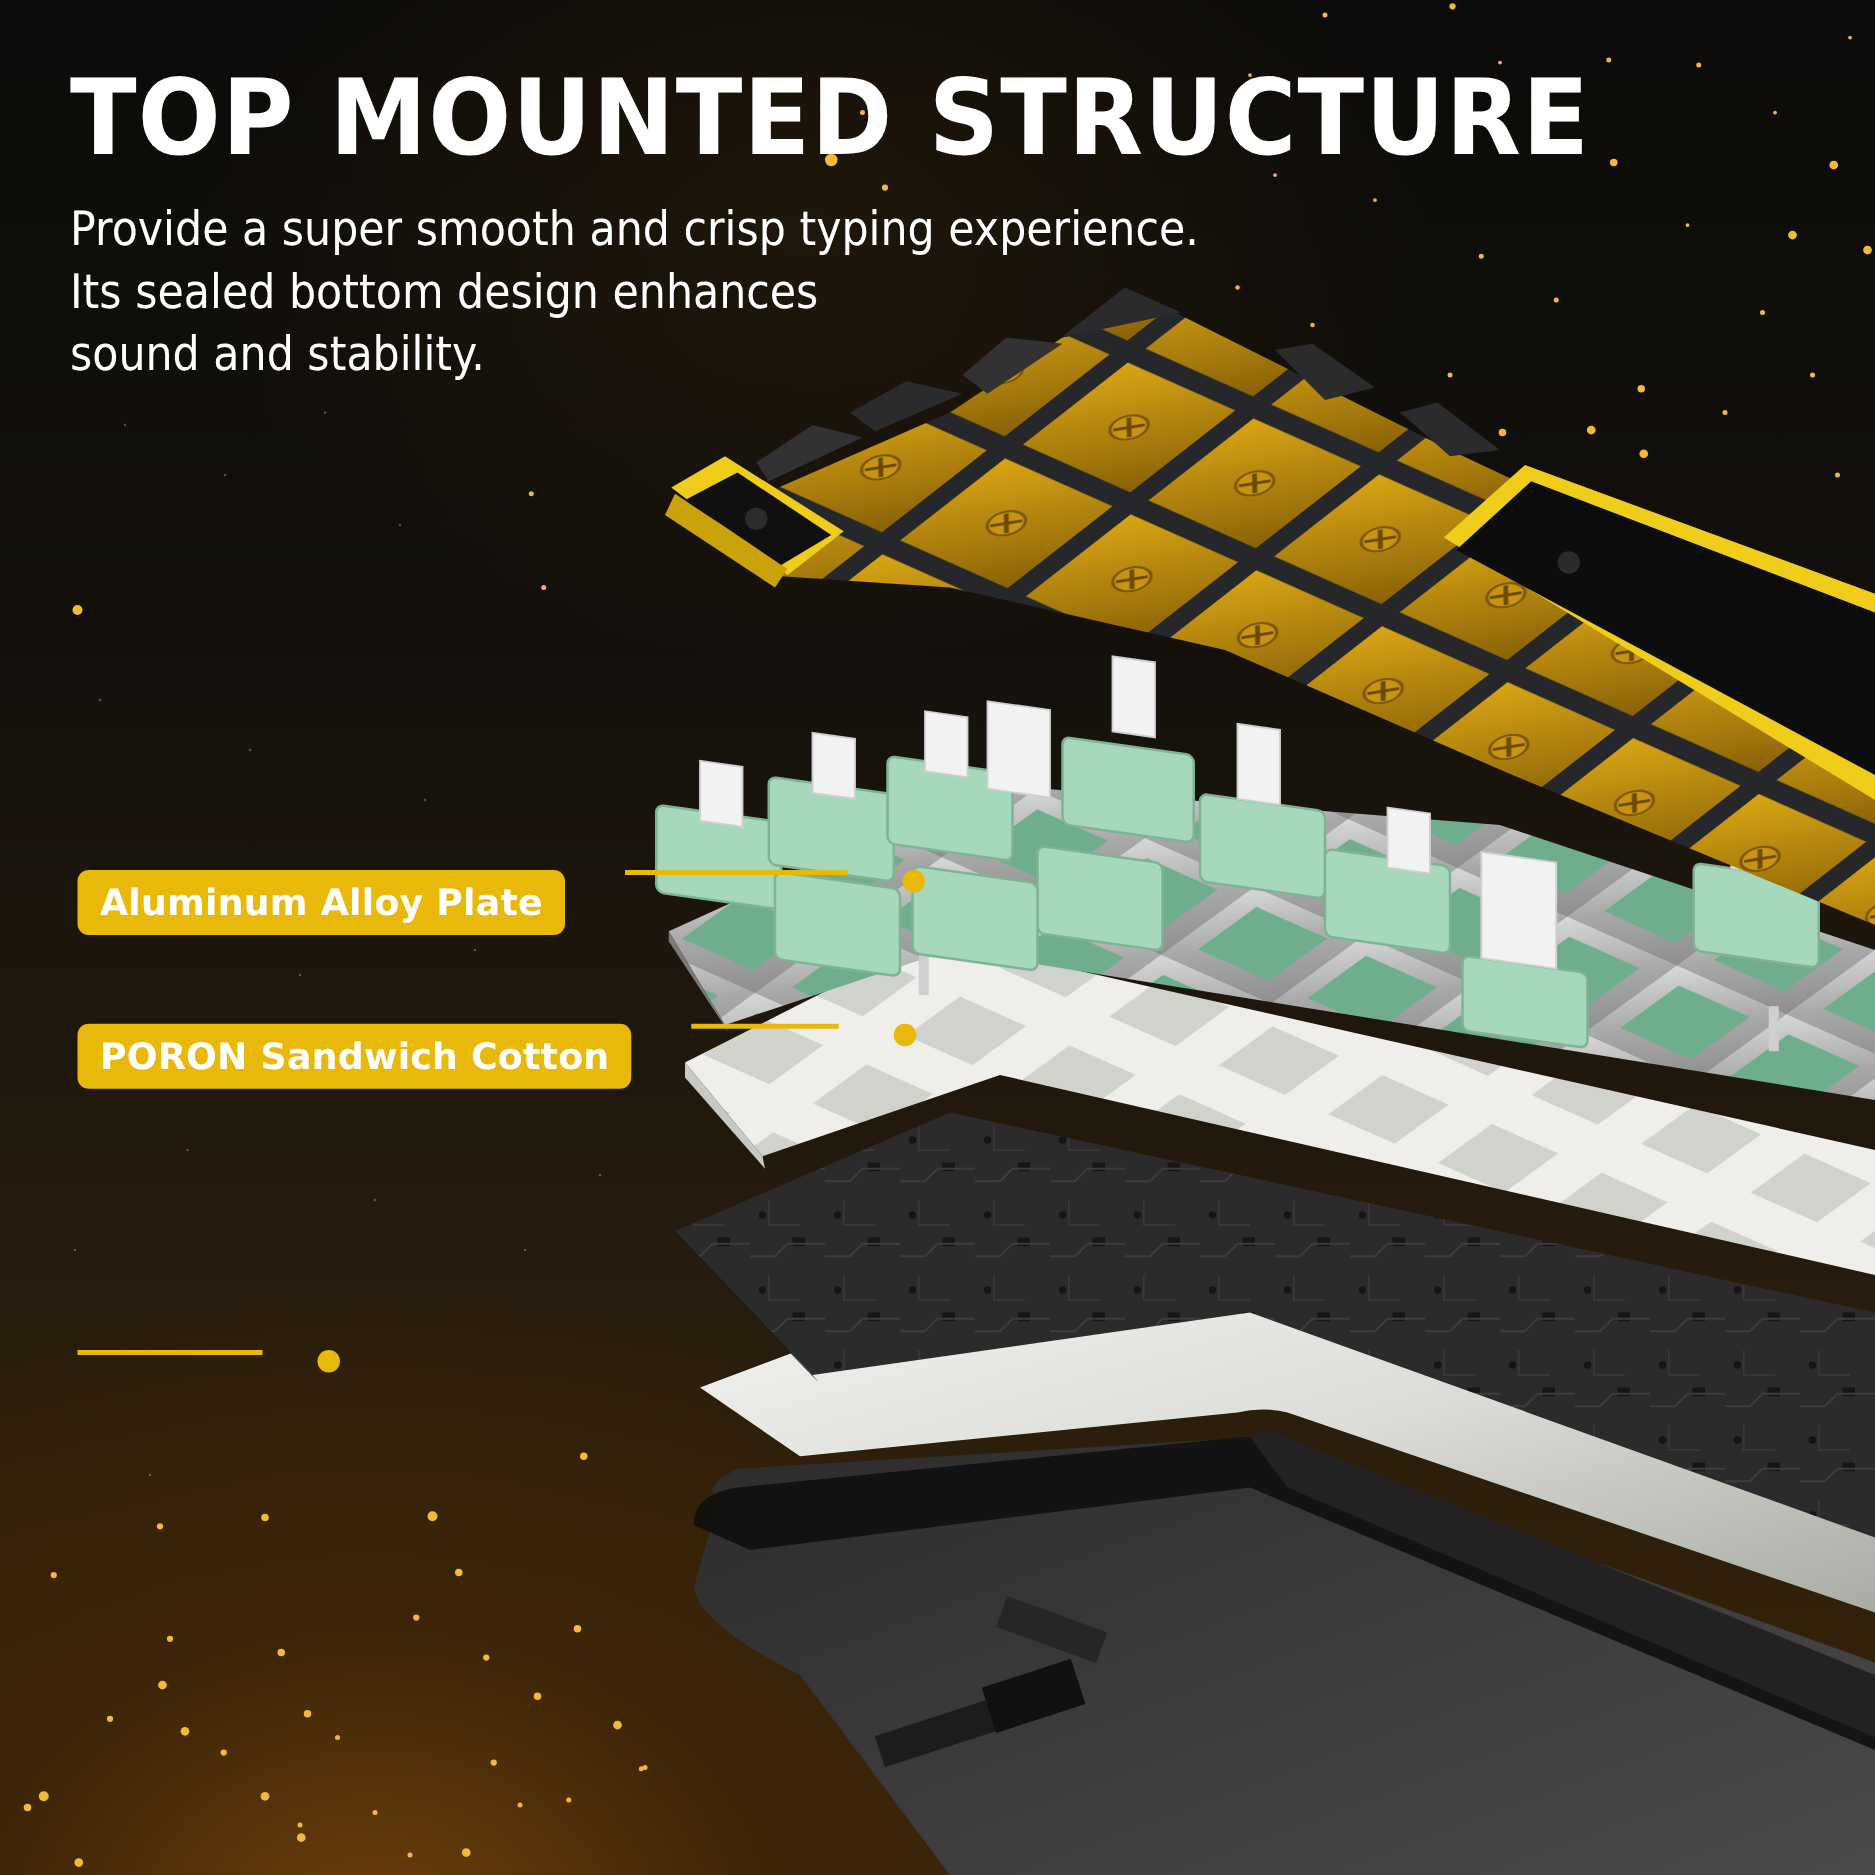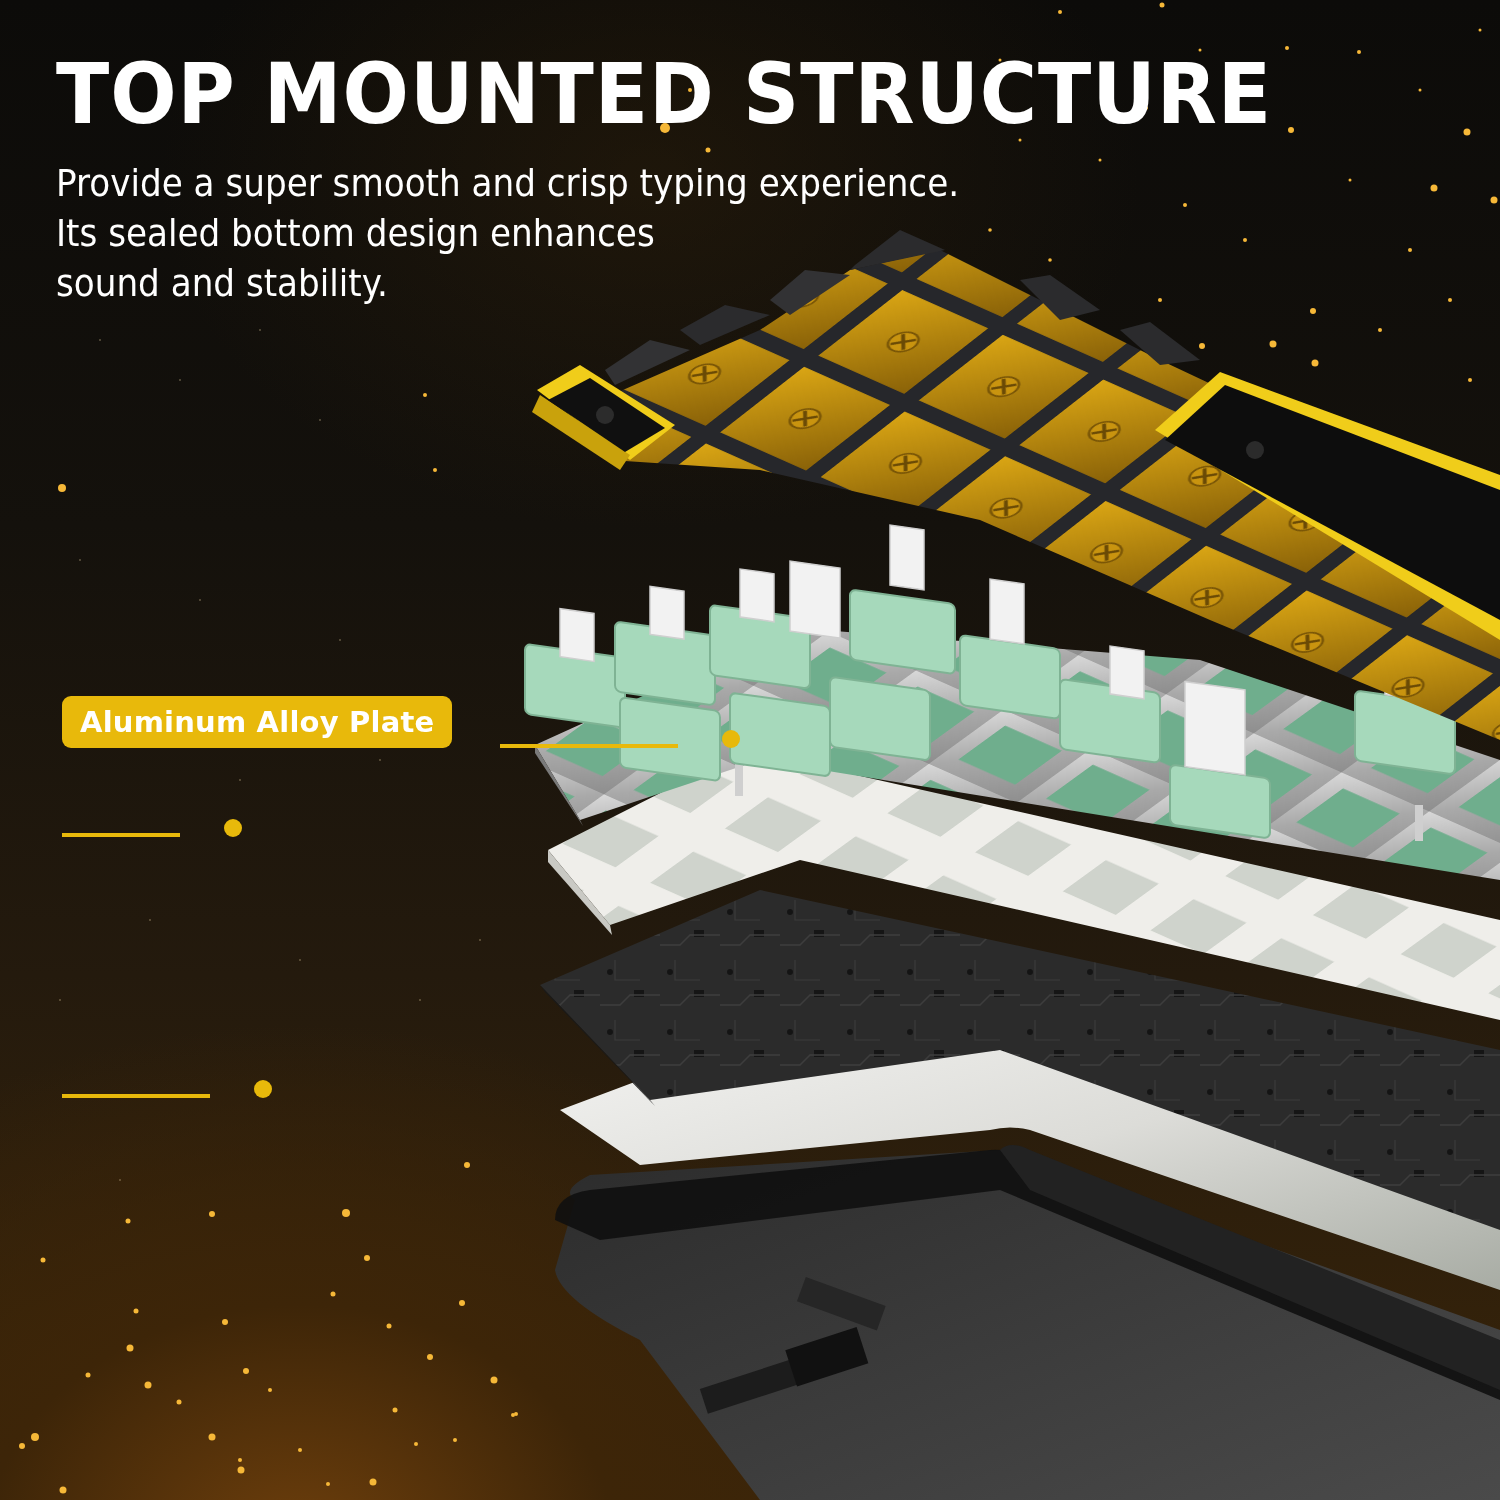--- a/index.html
+++ b/index.html
@@ -18,21 +18,21 @@
     font-size: 84px; letter-spacing: 1px; color: #ffffff; line-height: 1;
     transform: scaleX(0.93); transform-origin: left top;
   }
   .subcopy {
     position: absolute; left: 56px; top: 158px; margin: 0;
     font-family: "DejaVu Sans", sans-serif; font-size: 38px; line-height: 50px;
     color: #ffffff; transform: scaleX(0.9); transform-origin: left top;
   }
   .subcopy span { display: block; }
   .keyboard-art { position: absolute; left: 0; top: 0; }
-  .callout { position: absolute; display: flex; align-items: flex-end; gap: 48px; }
+  .callout { position: absolute; display: flex; align-items: flex-start; gap: 48px; }
   .callout-label {
     background: #e8b90b; color: #ffffff; font-weight: bold;
     font-family: "DejaVu Sans", sans-serif; font-size: 29px;
     padding: 0 18px; height: 52px; line-height: 52px; border-radius: 9px;
     white-space: nowrap; letter-spacing: 0.2px;
   }
   .callout-line { height: 4px; background: #e8b90b; }
   .callout-dot { width: 18px; height: 18px; border-radius: 50%; background: #e8b90b; margin-left: -4px; }
 </style>
 </head>
@@ -257,20 +257,21 @@
   </g>
 </svg>
 
 <div class="callout" style="left:62px; top:696px;">
   <div class="callout-label">Aluminum Alloy Plate</div>
   <div class="callout-line" style="width:178px;"></div>
   <div class="callout-dot"></div>
 </div>
 
 <div class="callout" style="left:62px; top:819px;">
+  <div class="callout-label">PORON Sandwich Cotton</div>
   <div class="callout-line" style="width:118px;"></div>
   <div class="callout-dot"></div>
 </div>
 
 <div class="callout" style="left:62px; top:1080px;">
   <div class="callout-line" style="width:148px;"></div>
   <div class="callout-dot"></div>
 </div>
 
 </body></html>

